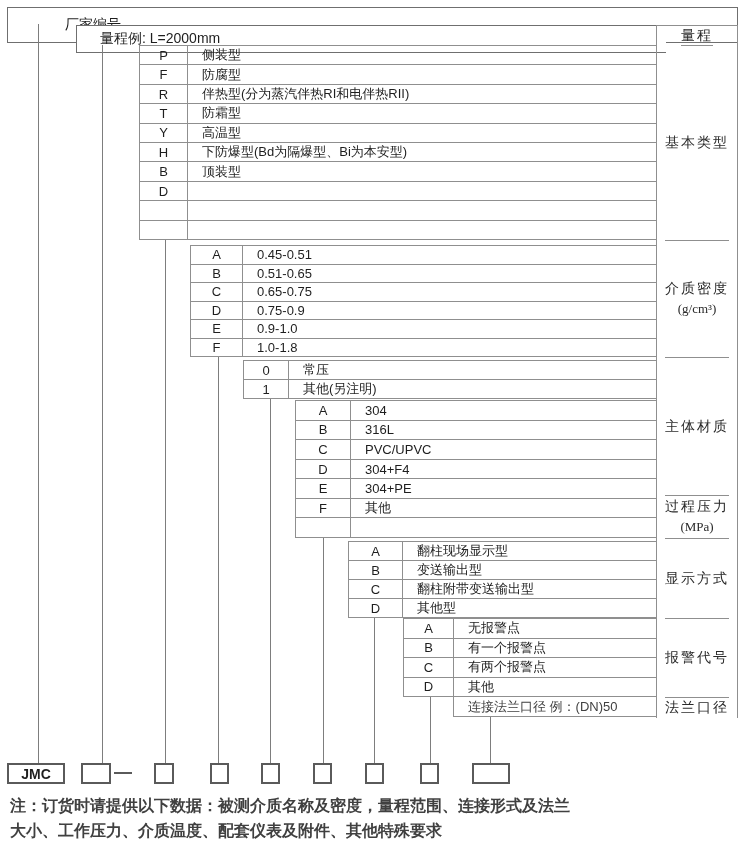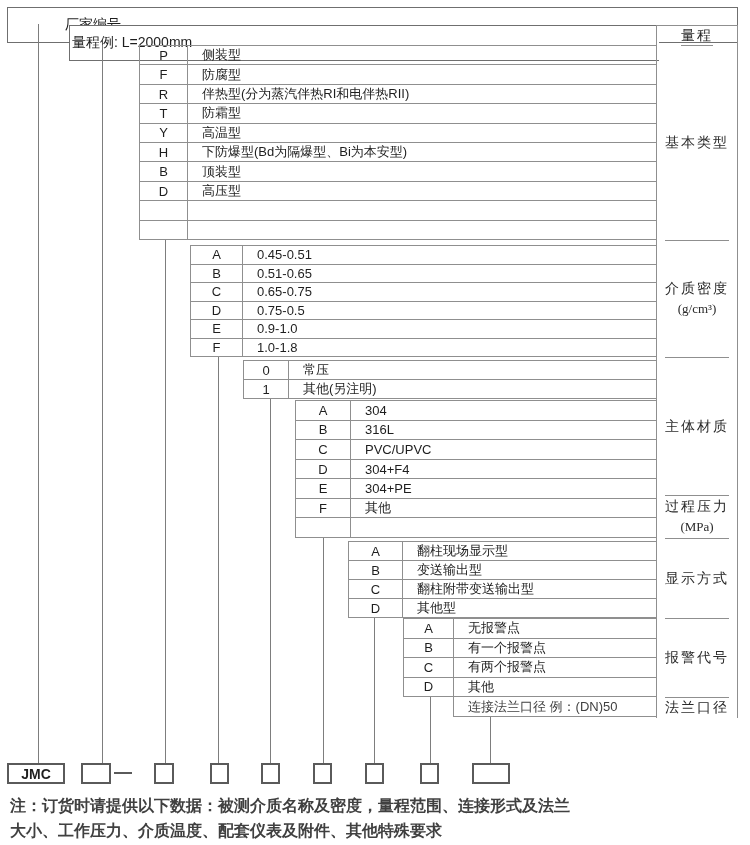--- a/index.html
+++ b/index.html
@@ -9,21 +9,21 @@
     color:#222;overflow:hidden;
   }
   .stage *{box-sizing:border-box;}
 
   
   .topbox{
     position:absolute;border:1px solid #6f6f6f;background:#fff;
     display:flex;align-items:center;font-size:14px;color:#1e1e1e;
   }
   #factory-box{left:7px;top:7px;width:731px;height:36px;padding-left:57px;}
-  #range-box{left:69px;top:25px;width:590px;height:36px;padding-left:2px;border-right:none;}
+  #range-box{left:76px;top:25px;width:590px;height:28px;padding-left:23px;border-right:none;}
 
   
   .section{
     position:absolute;display:flex;flex-direction:column;
     border-top:1px solid #8f8f8f;border-left:1px solid #8f8f8f;
     background:transparent;
   }
   .trow{flex:1 1 0;display:flex;border-bottom:1px solid #8f8f8f;min-height:0;}
   .trow .code{
     width:var(--cw);flex:0 0 var(--cw);border-right:1px solid #8f8f8f;
@@ -110,21 +110,20 @@
       <div class="trow">
         <div class="code">H</div>
         <div class="desc">下防爆型(Bd为隔爆型、Bi为本安型)</div>
       </div>
       <div class="trow">
         <div class="code">B</div>
         <div class="desc">顶装型</div>
       </div>
       <div class="trow">
         <div class="code">D</div>
-        <div class="desc">高压型</div>
       </div>
       <div class="trow">
         <div class="code"></div>
         <div class="desc"></div>
       </div>
       <div class="trow">
         <div class="code"></div>
         <div class="desc"></div>
       </div>
     </div>
@@ -136,21 +135,21 @@
       <div class="trow">
         <div class="code">B</div>
         <div class="desc">0.51-0.65</div>
       </div>
       <div class="trow">
         <div class="code">C</div>
         <div class="desc">0.65-0.75</div>
       </div>
       <div class="trow">
         <div class="code">D</div>
-        <div class="desc">0.75-0.5</div>
+        <div class="desc">0.75-0.9</div>
       </div>
       <div class="trow">
         <div class="code">E</div>
         <div class="desc">0.9-1.0</div>
       </div>
       <div class="trow">
         <div class="code">F</div>
         <div class="desc">1.0-1.8</div>
       </div>
     </div>

